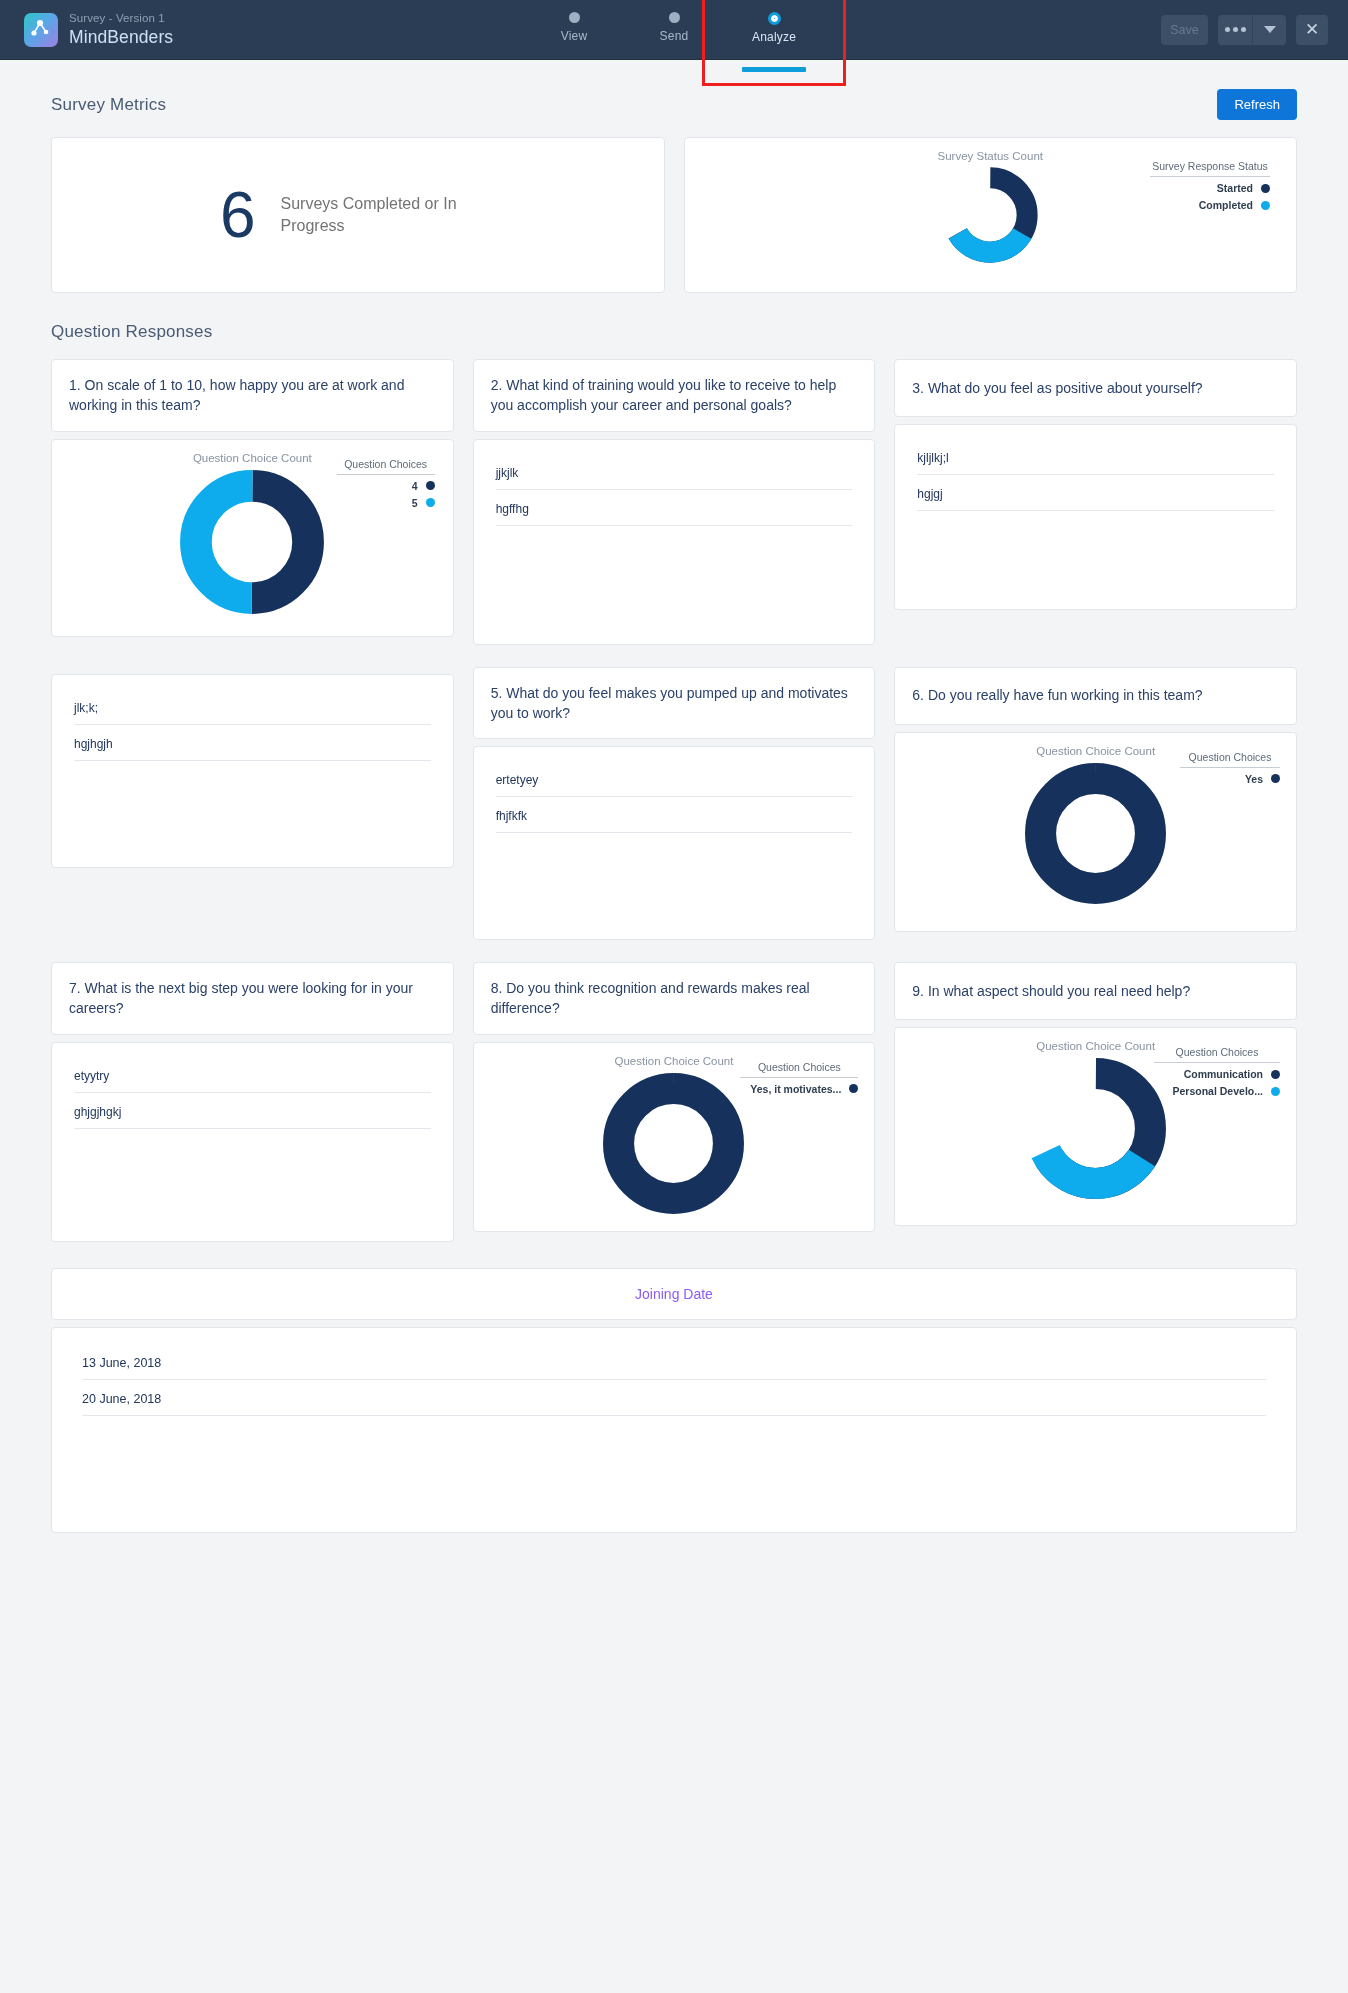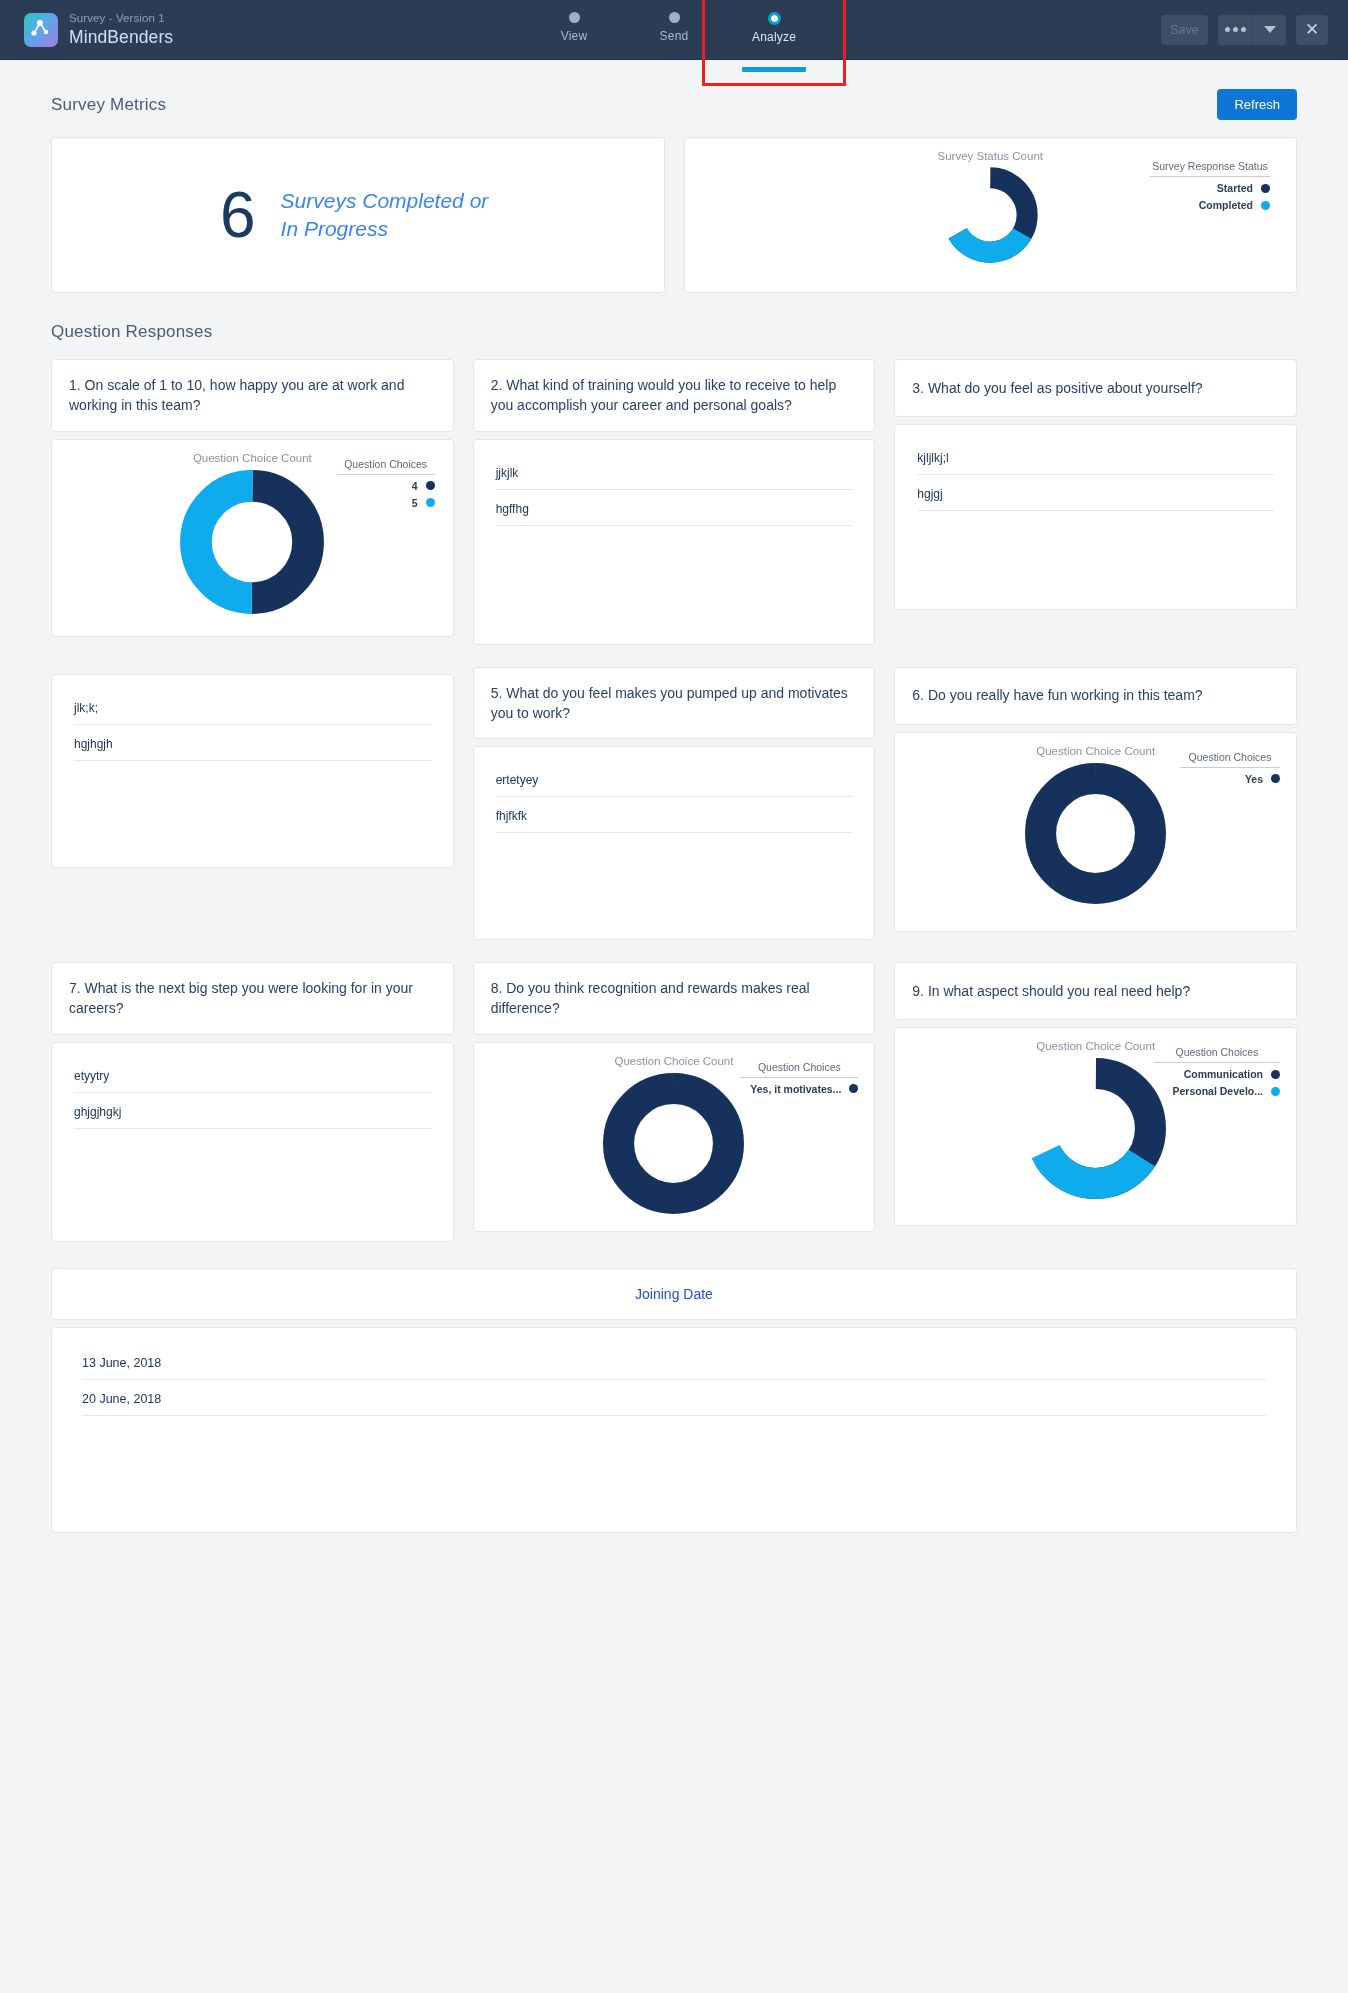--- a/index.html
+++ b/index.html
@@ -104,21 +104,21 @@
   }
 
   .card {
     background: #fff; border: 1px solid #e2e6ea; border-radius: 4px;
   }
 
   .metrics-row { display: flex; gap: 19px; }
   .metric-card { flex: 1; height: 156px; display: flex; align-items: center; justify-content: center; }
   .metric-inner { display: flex; align-items: center; gap: 25px; padding: 0 20px; }
   .metric-number { font-size: 64px; color: #1b3a63; font-weight: 300; line-height: 1; }
-  .metric-label { font-size: 21px; color: #3b82f6; line-height: 1.35; max-width: 215px; font-weight: 400; font-style: italic; }
+  .metric-label { font-size: 16px; color: #737373; line-height: 1.35; max-width: 215px; font-weight: 400; }
 
   .status-card { flex: 1; height: 156px; position: relative; }
   .chart-caption {
     text-align: center; font-size: 11.5px; color: #8893a2; padding-top: 12px;
   }
   .donut-wrap { display: flex; justify-content: center; align-items: center; }
   .legend {
     position: absolute; right: 26px; top: 22px; width: 120px;
   }
   .legend-title {
@@ -152,21 +152,21 @@
     border-bottom: 1px solid #e4e7eb; margin-bottom: 12px;
   }
   .chart-body { position: relative; }
 
   .donut { display: block; margin: 4px auto 0 auto; }
 
   
   .joining { margin-top: 4px; }
   .joining-head {
     background: #fff; border: 1px solid #e2e6ea; border-radius: 4px;
-    padding: 17px; text-align: center; font-size: 14px; color: #1d4ed8;
+    padding: 17px; text-align: center; font-size: 14px; color: #8b5cf6;
   }
   .joining-body {
     background: #fff; border: 1px solid #e2e6ea; border-radius: 4px;
     margin-top: 7px; padding: 28px 30px 10px 30px; min-height: 206px;
   }
   .joining-row {
     font-size: 12.5px; color: #21365c; padding-bottom: 9px;
     border-bottom: 1px solid #e4e7eb; margin-bottom: 12px;
   }
 </style>

